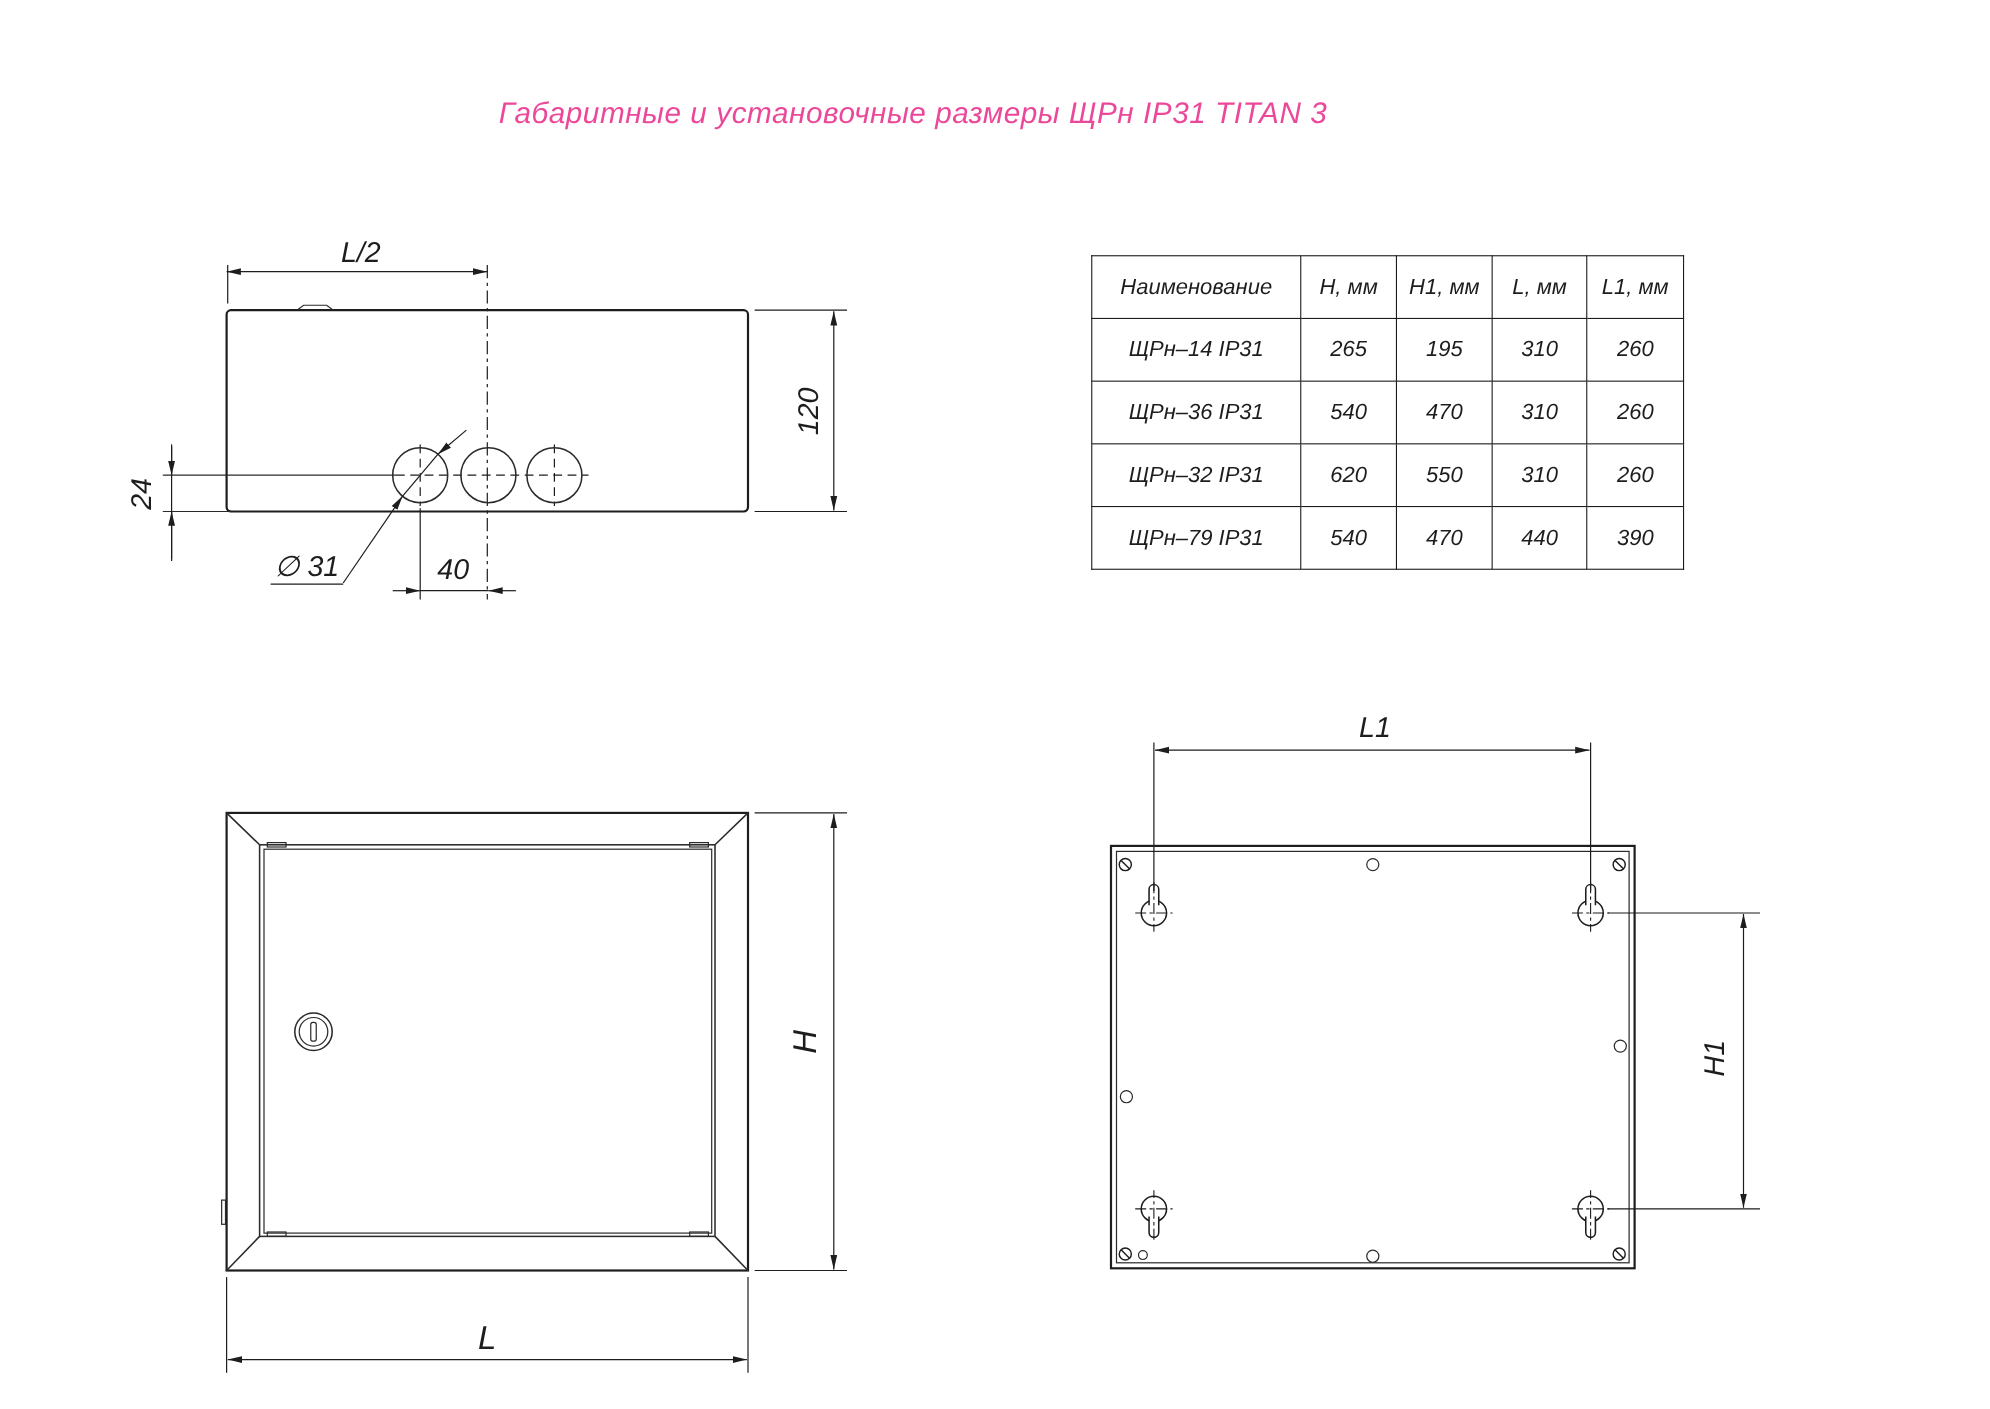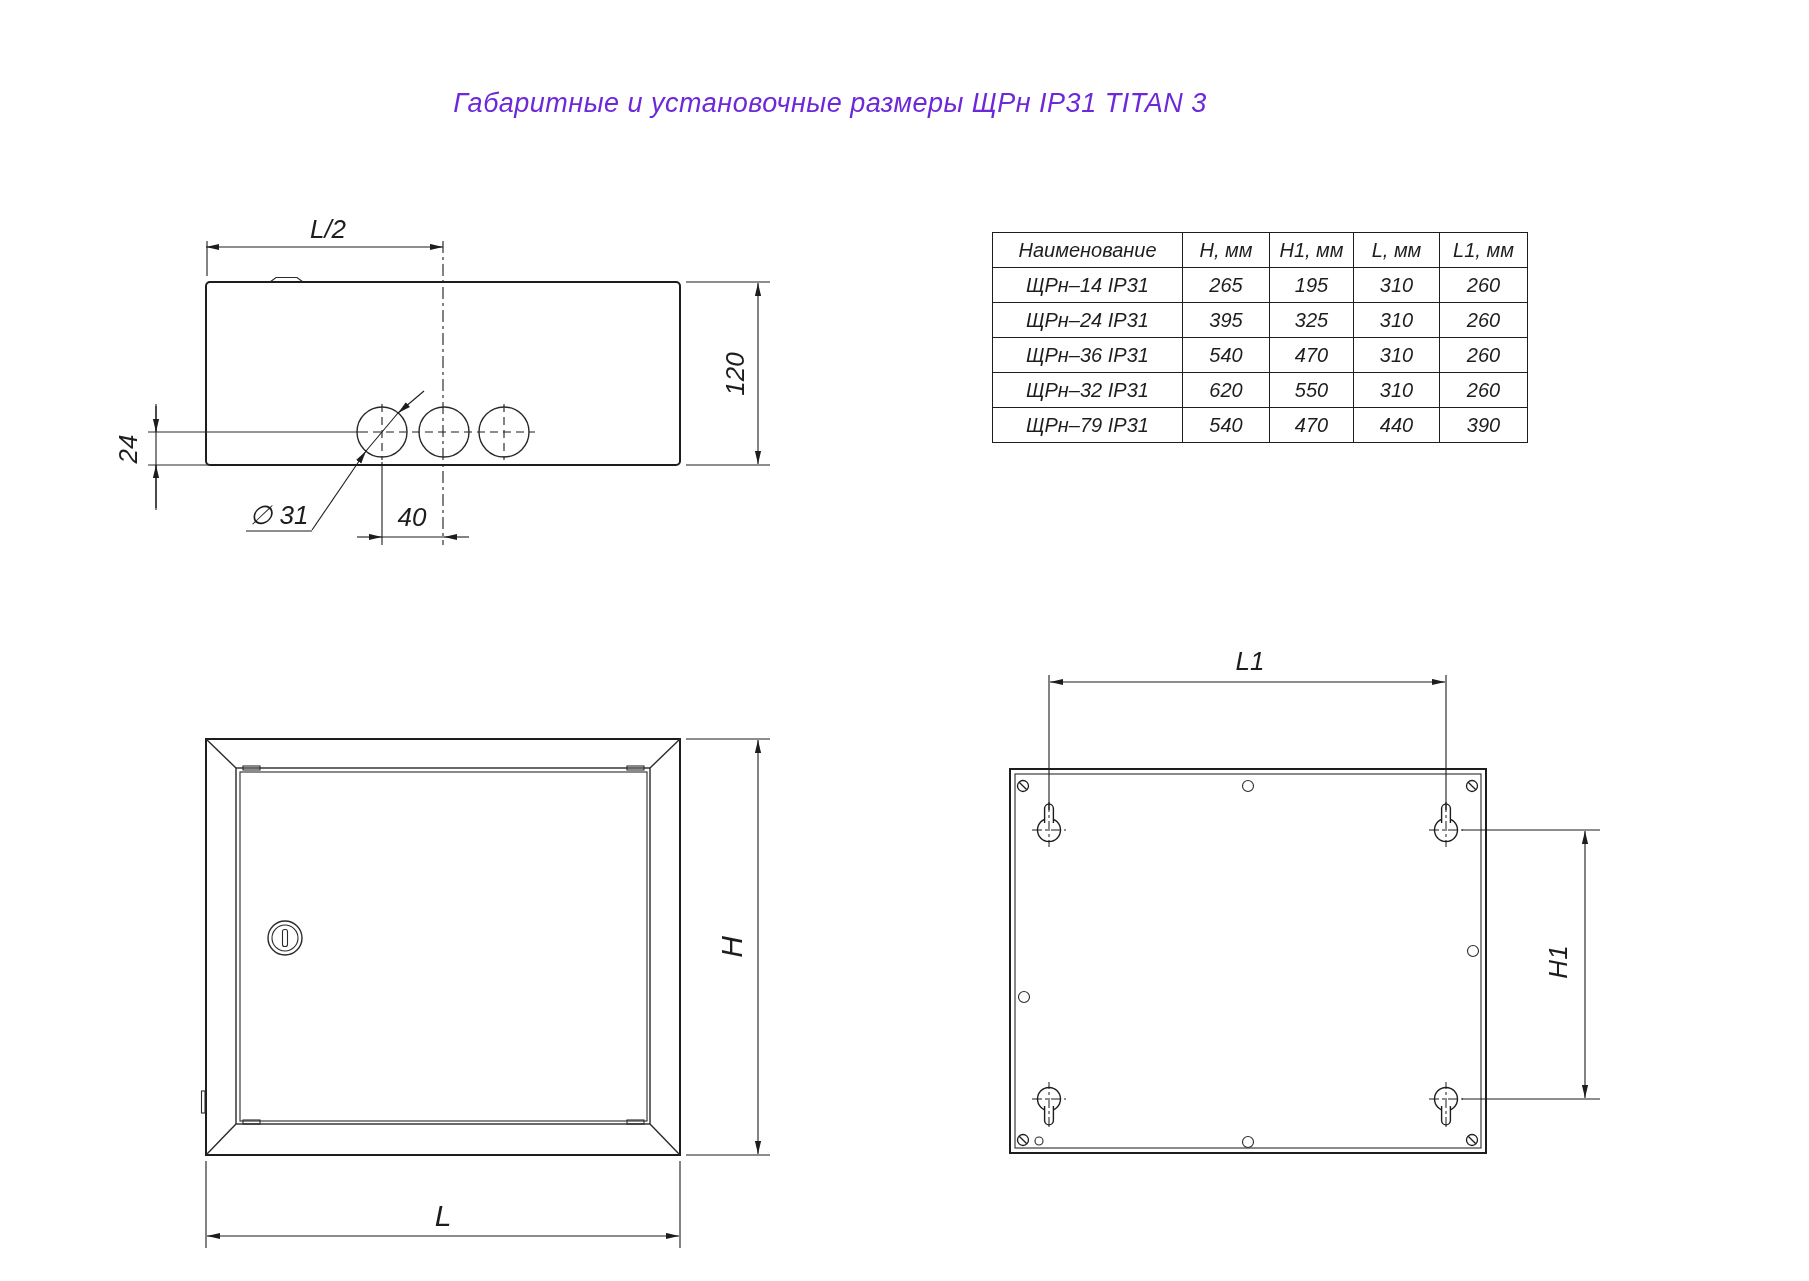--- a/index.html
+++ b/index.html
@@ -1,24 +1,24 @@
 <!DOCTYPE html>
 <html><head>
 <meta charset="utf-8">
 <style>
   html,body{margin:0;padding:0;background:#fff;}
   #page{position:relative;width:1809px;height:1281px;background:#fff;overflow:hidden;
         font-family:"Liberation Sans",sans-serif;color:#1d1d1d;}
   #title{position:absolute;left:300px;top:88px;width:1060px;text-align:center;
-         font-style:italic;font-size:27px;letter-spacing:.5px;color:#6d28d9;}
+         font-style:italic;font-size:27px;letter-spacing:.5px;color:#ec4899;}
   #drawing{position:absolute;left:0;top:0;}
   
   #spec-table{position:absolute;left:992px;top:232px;border-collapse:collapse;
               table-layout:fixed;background:#fff;}
-  #spec-table td,#spec-table th{border:1.6px solid #1d1d1d;height:34px;padding:0;
+  #spec-table td,#spec-table th{border:1.6px solid #1d1d1d;height:34px;padding:11px;
               text-align:center;vertical-align:middle;font-style:italic;
               font-weight:normal;font-size:20px;color:#1d1d1d;white-space:nowrap;}
   
   .ln  {stroke:#1d1d1d;stroke-width:2;fill:none;}
   .ln2 {stroke:#2a2a2a;stroke-width:1.4;fill:none;}
   .thin{stroke:#2a2a2a;stroke-width:1.1;fill:none;}
   .dim {stroke:#1d1d1d;stroke-width:1.1;fill:none;}
   .cl  {stroke:#1d1d1d;stroke-width:1.1;fill:none;stroke-dasharray:12 4 3 4;}
   .hid {stroke:#1d1d1d;stroke-width:1.1;fill:none;stroke-dasharray:8 5;}
   .dim-label{font-family:"Liberation Sans",sans-serif;font-style:italic;
@@ -191,27 +191,20 @@
         <th>L1, мм</th>
       </tr>
       <tr>
         <td>ЩРн–14 IP31</td>
         <td>265</td>
         <td>195</td>
         <td>310</td>
         <td>260</td>
       </tr>
       <tr>
-        <td>ЩРн–24 IP31</td>
-        <td>395</td>
-        <td>325</td>
-        <td>310</td>
-        <td>260</td>
-      </tr>
-      <tr>
         <td>ЩРн–36 IP31</td>
         <td>540</td>
         <td>470</td>
         <td>310</td>
         <td>260</td>
       </tr>
       <tr>
         <td>ЩРн–32 IP31</td>
         <td>620</td>
         <td>550</td>

